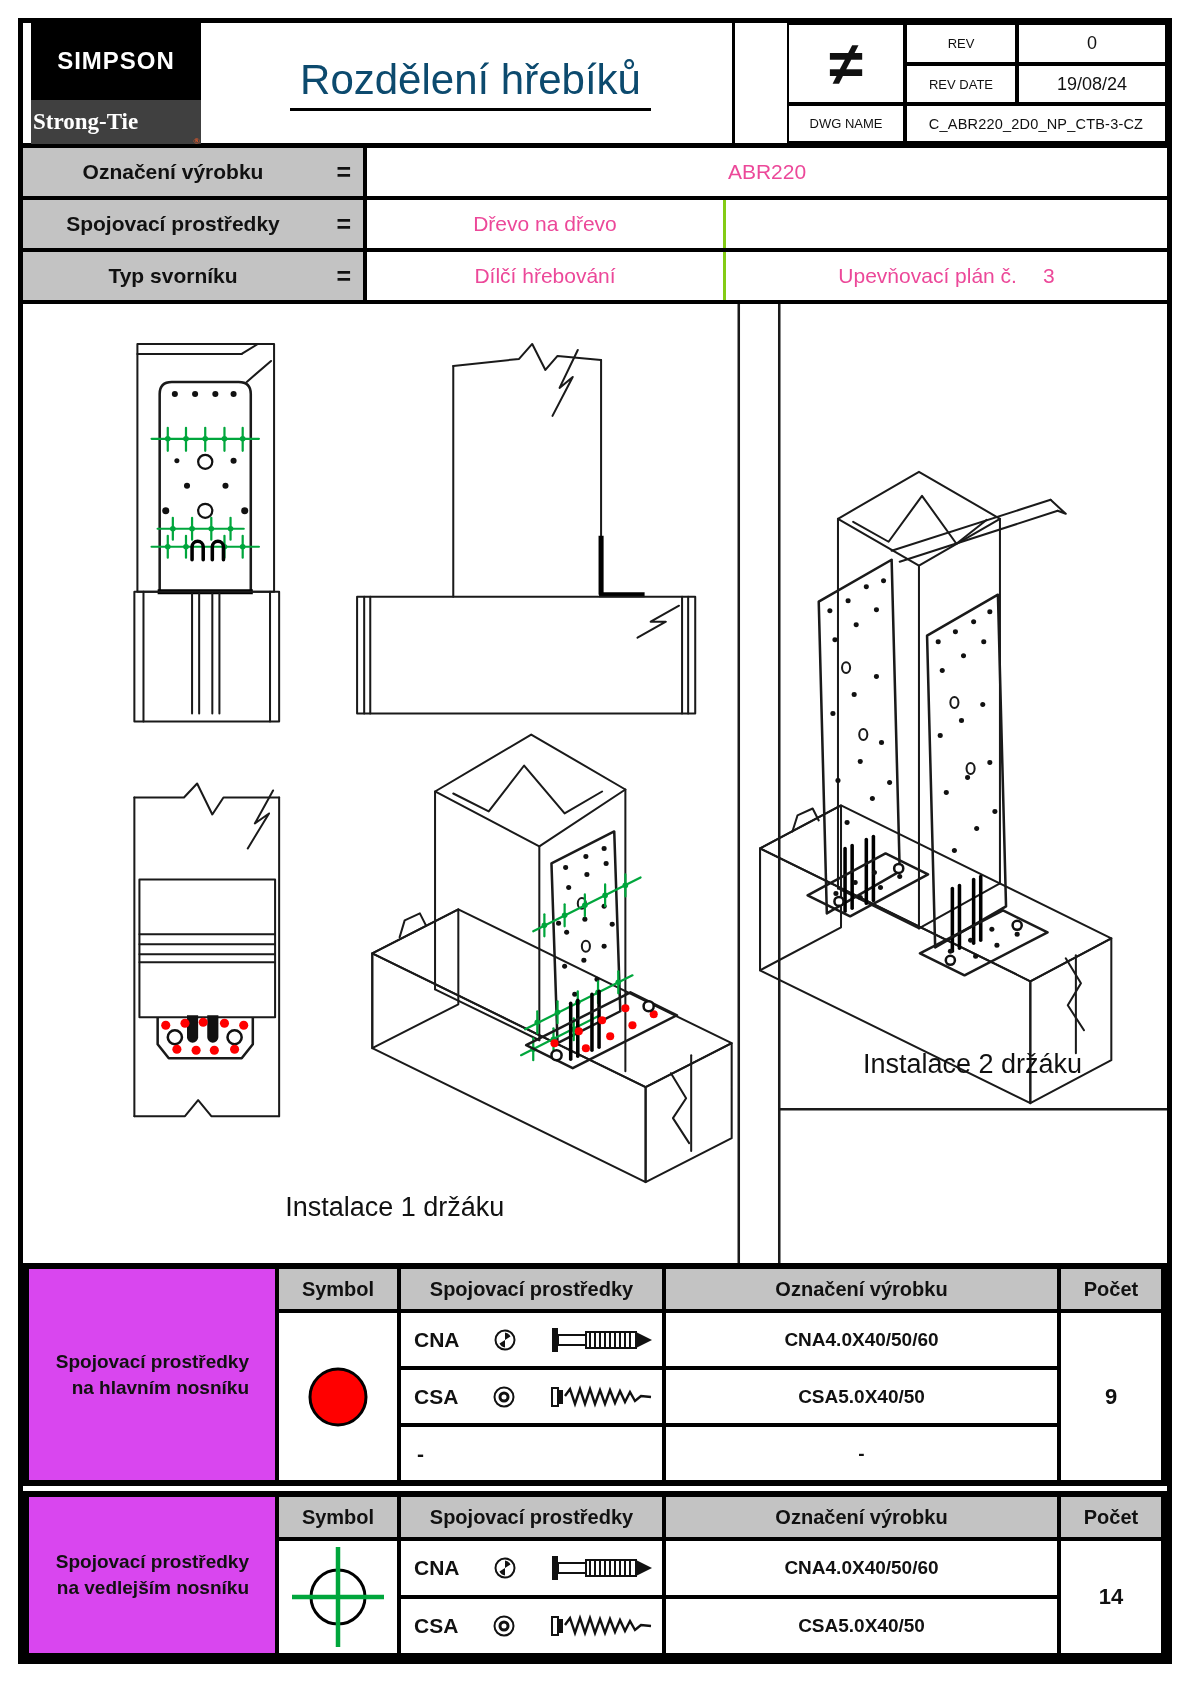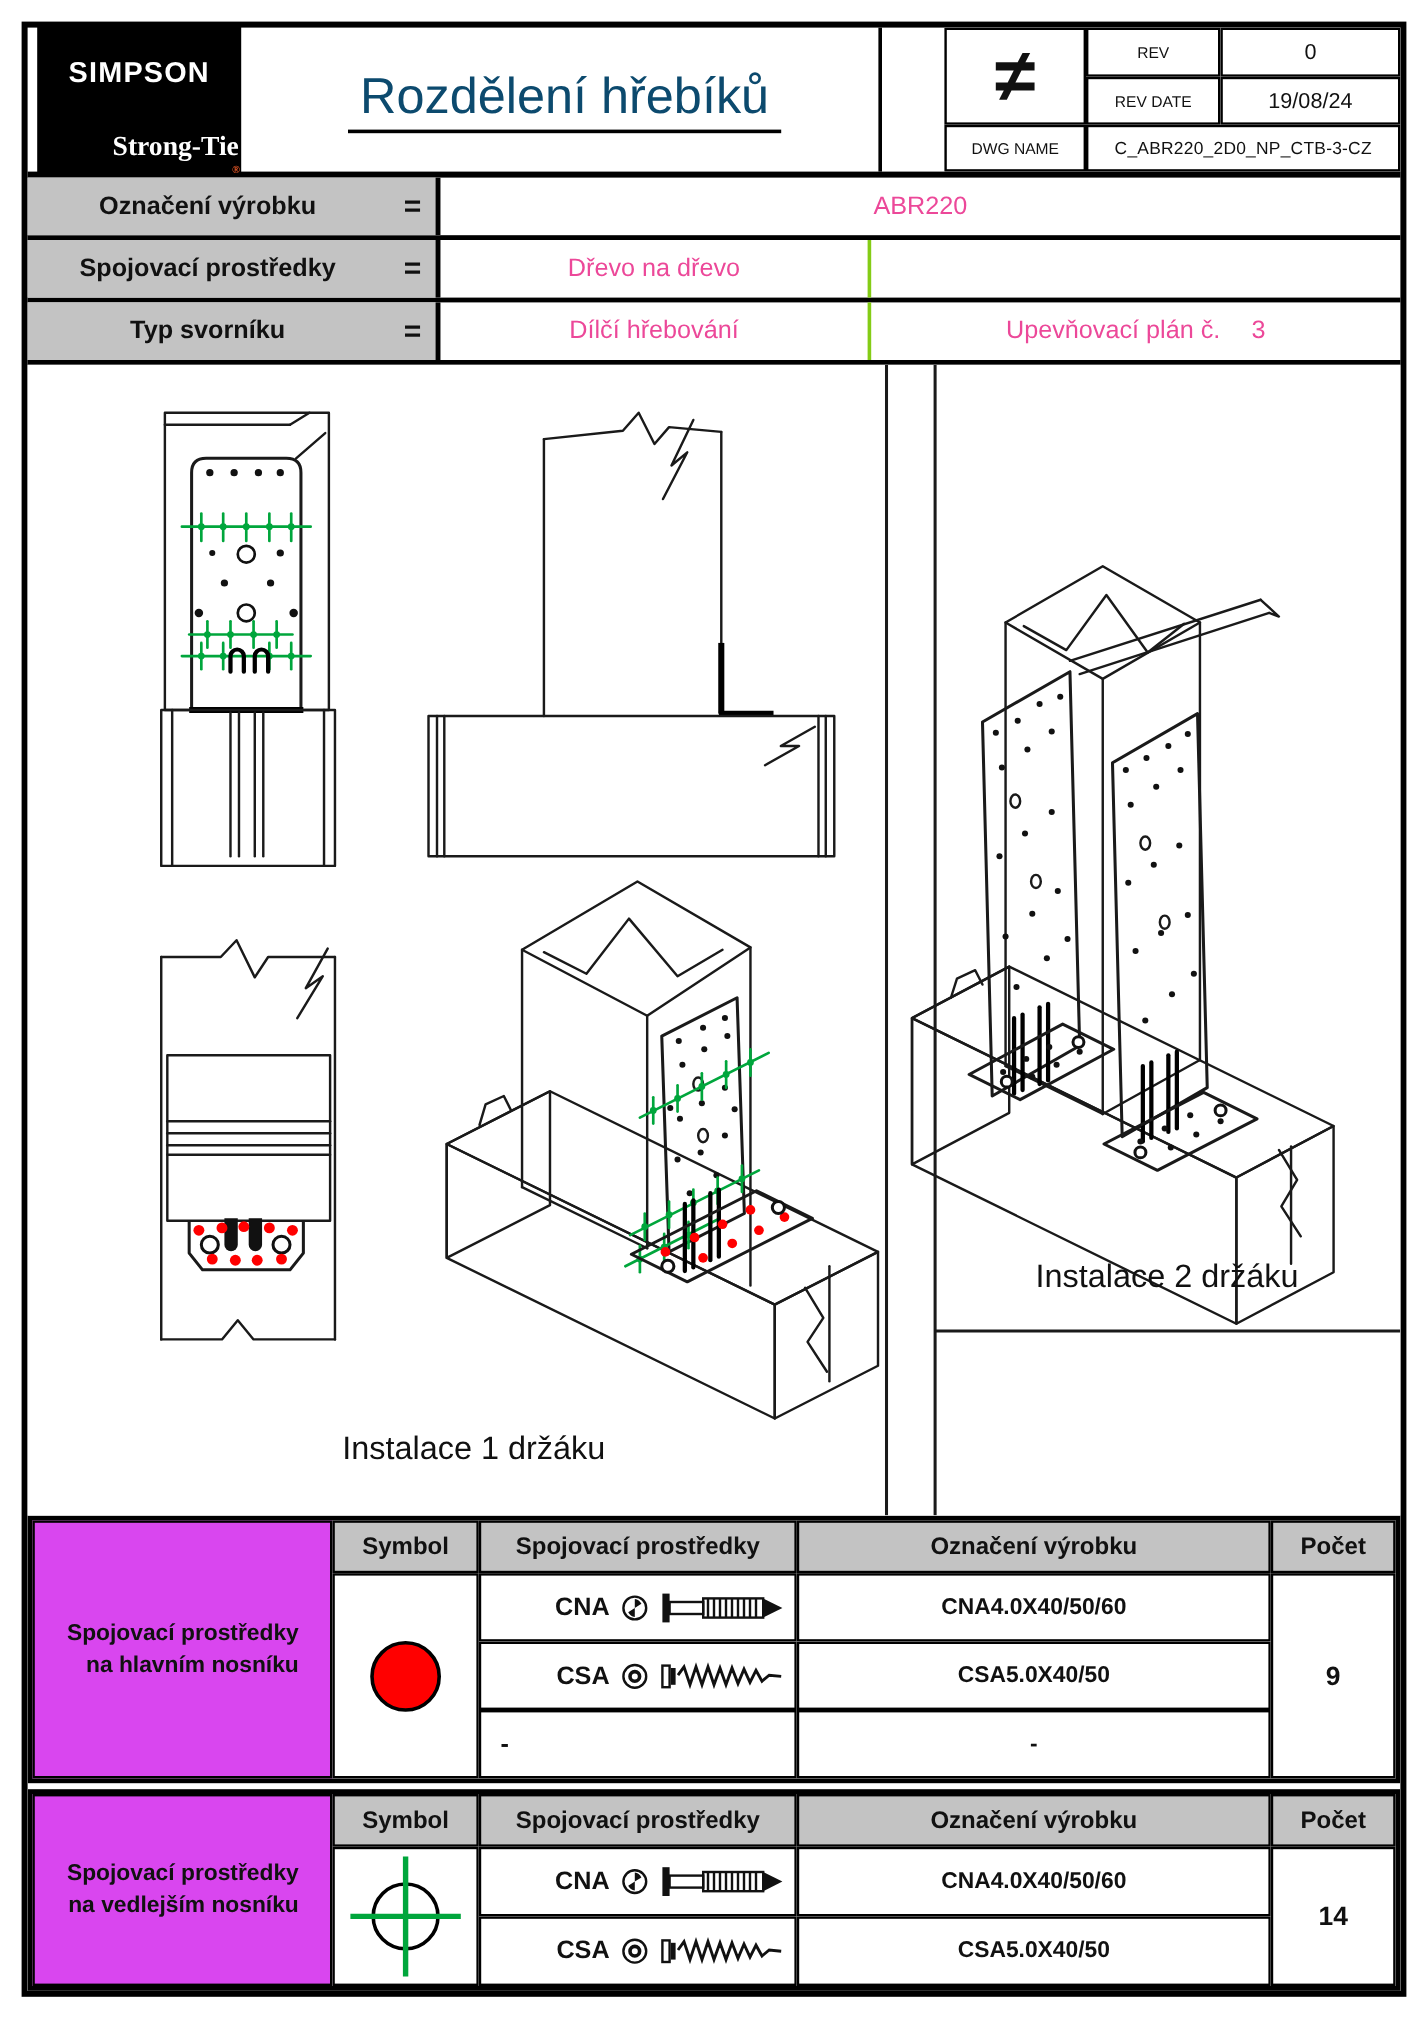--- a/index.html
+++ b/index.html
@@ -3,21 +3,21 @@
 <meta charset="utf-8">
 <style>
   html,body{margin:0;padding:0;background:#e8e8e8;font-family:"Liberation Sans",sans-serif;}
   .page{position:relative;width:1190px;height:1682px;background:#fff;margin:0 auto;}
   .frame{position:absolute;inset:18px;border:5px solid #000;display:flex;flex-direction:column;background:#fff;}
 
   
   .header{height:120px;border-bottom:5px solid #000;display:flex;align-items:stretch;}
   .logo-block{width:170px;padding:9px 8px;display:flex;flex-direction:column;justify-content:center;}
   .logo-black{background:#000;color:#fff;font-weight:bold;font-size:24px;letter-spacing:1px;text-align:center;padding:25px 2px;}
-  .logo-orange{background:#000000;color:#fff;font-weight:bold;font-size:23px;text-align:right;padding:9px 2px;position:relative;font-family:"Liberation Serif",serif;}
+  .logo-orange{background:#404040;color:#fff;font-weight:bold;font-size:23px;text-align:left;padding:9px 2px;position:relative;font-family:"Liberation Serif",serif;}
   .logo-orange .reg{position:absolute;right:1px;bottom:-2px;font-size:9px;color:#F05A28;background:transparent;}
   .title-block{flex:1;display:flex;align-items:center;justify-content:center;}
   .title-block span{font-size:42px;color:#0c4a6e;border-bottom:3px solid #000;padding:0 10px 4px 10px;}
   .rev-block{width:432px;border-left:3px solid #000;display:grid;grid-template-columns:52px 118px 112px 1fr;grid-template-rows:41px 40px 1fr;}
   .rev-cell{border:2px solid #000;display:flex;align-items:center;justify-content:center;font-size:13px;color:#111;background:#fff;}
   .neq{grid-column:2;grid-row:1 / span 2;font-size:62px;font-weight:bold;line-height:0.9;}
   .rev-l1{grid-column:3;grid-row:1;}
   .rev-v1{grid-column:4;grid-row:1;font-size:18px;}
   .rev-l2{grid-column:3;grid-row:2;}
   .rev-v2{grid-column:4;grid-row:2;font-size:18px;}
@@ -45,21 +45,21 @@
 
   
   .ftable{display:grid;grid-template-columns:250px 122px 265px 395px 1fr;border:4px solid #000;background:#fff;}
   .t1{grid-template-rows:44px 57px 57px 57px;}
   .t2{grid-template-rows:44px 58px 58px;margin-top:5px;}
   .fcell{border:2px solid #000;display:flex;align-items:center;justify-content:center;background:#fff;color:#111;}
   .fhead{background:#C3C3C3;font-weight:bold;font-size:20px;}
   .flabel{grid-column:1;grid-row:1 / -1;background:#d946ef;font-weight:bold;font-size:19px;text-align:right;padding:0 26px;line-height:1.35;}
   .fsymbol{grid-column:2;grid-row:2 / -1;}
   .fcount{grid-column:5;grid-row:2 / -1;font-weight:bold;font-size:22px;}
-  .ffast{grid-column:3;justify-content:flex-end;padding-left:13px;gap:9px;}
+  .ffast{grid-column:3;justify-content:space-between;padding-left:13px;gap:9px;}
   .ffast .code{font-weight:bold;font-size:21px;}
   .fprod{grid-column:4;font-weight:bold;font-size:19px;}
   .dash{font-weight:bold;font-size:21px;}
   .ffast.dashcell{justify-content:flex-start;padding-left:16px;}
 </style>
 </head>
 <body>
 
 <div class="page">
  <div class="frame">

